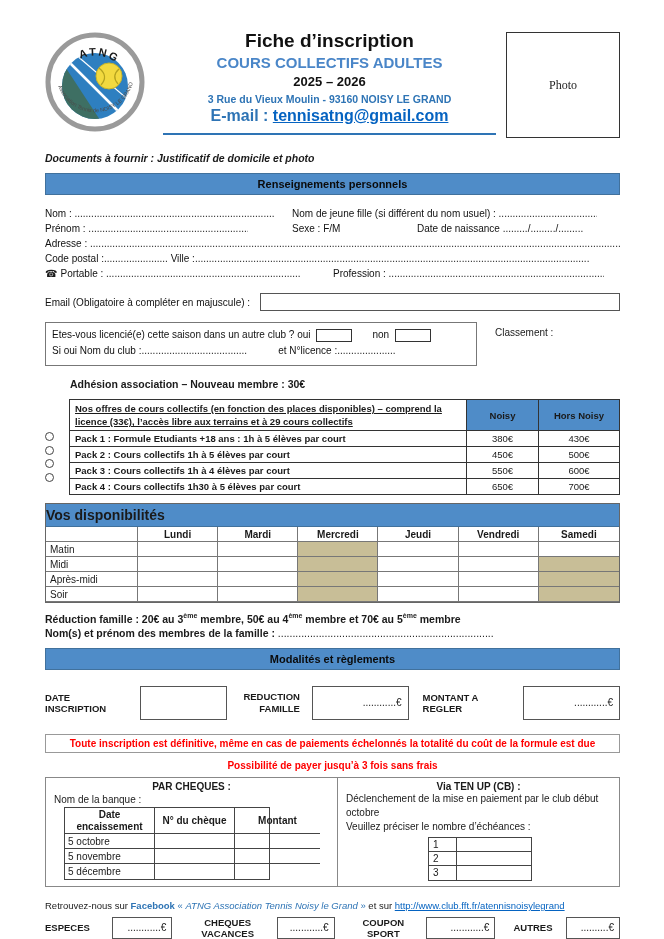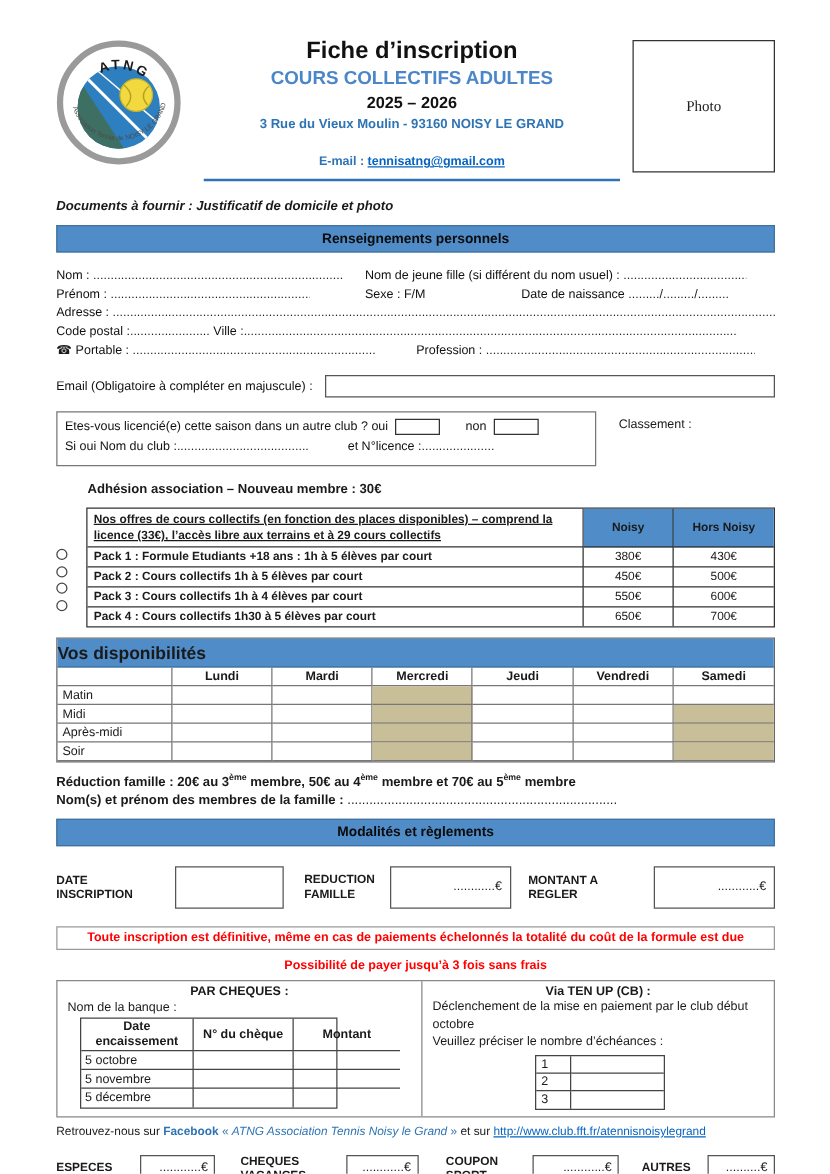--- a/index.html
+++ b/index.html
@@ -12,21 +12,21 @@
   .page { padding:28px 44px 0 45px; }
 
   
   .hdr { display:flex; align-items:flex-start; }
   .logo-wrap { width:108px; flex:0 0 108px; padding-top:4px; }
   .hdr-center { flex:1; text-align:center; padding:2px 6px 4px 6px; border-bottom:2px solid #2e74b5; margin:0 10px; }
   .h-title { font-size:19px; font-weight:bold; color:#111; }
   .h-sub { font-size:15px; font-weight:bold; color:#4a86c8; margin-top:2px; }
   .h-season { font-size:13px; font-weight:bold; color:#111; margin-top:3px; }
   .h-addr { font-size:10.5px; font-weight:bold; color:#2e74b5; margin-top:4px; }
-  .h-mail { font-size:10px; font-weight:bold; color:#2e74b5; margin-top:19px; padding-bottom:4px;}
+  .h-mail { font-size:16px; font-weight:bold; color:#2e74b5; margin-top:2px; padding-bottom:4px;}
   .h-mail a { color:#0563c1; text-decoration:underline; }
   .photo-box { flex:0 0 114px; height:106px; border:1px solid #333;
     display:flex; align-items:center; justify-content:center;
     font-family:"Liberation Serif", serif; font-size:12px; color:#222; margin-top:4px; }
 
   .doc-note { margin-top:14px; font-weight:bold; font-style:italic; font-size:10.5px; }
 
   
   .bar { margin-top:9px; background:#4f8cc8; border:1px solid #41719c;
     text-align:center; font-weight:bold; font-size:11px; color:#0b0b0b; padding:4px 0; }
@@ -81,21 +81,21 @@
   .redline sup { font-size:7px; }
   .members-line { margin-top:2px; font-weight:bold; font-size:10.5px; white-space:nowrap; overflow:hidden; }
 
   
   .terms-row { display:flex; align-items:center; margin-top:16px; margin-bottom:14px; }
   .t-lbl { font-weight:bold; font-size:9.5px; }
   .t-box { border:1px solid #555; height:34px; background:#fff; display:flex; align-items:center; justify-content:flex-end; padding:0 6px; }
   .t-date { width:95px; margin-left:14px; }
   .t-red { width:105px; margin-left:12px; }
   .t-mon { width:105px; margin-left:12px; }
-  .t-2line { text-align:left; line-height:12px; margin-left:16px; }
+  .t-2line { text-align:right; line-height:12px; margin-left:16px; }
 
   .warn-box { border:1px solid #999; padding:3px 4px; text-align:center;
     color:#f00; font-weight:bold; font-size:10px; }
   .pay3 { text-align:center; color:#f00; font-weight:bold; font-size:10px; margin-top:7px; }
 
   
   .pay-wrap { margin-top:6px; border:1px solid #888; display:grid; grid-template-columns:292px 1fr; }
   .pay-left { padding:3px 8px 6px 8px; border-right:1px solid #888; }
   .pay-right { padding:3px 8px 0 8px; }
   .pay-title { text-align:center; font-weight:bold; }
@@ -108,21 +108,21 @@
   .chq-head .chq-cell { height:26px; font-weight:bold; text-align:center; line-height:12px; padding-top:1px;}
   .tenup-line { line-height:14px; }
   .ten-table { margin:3px 0 0 82px; border:1px solid #444; width:104px; }
   .ten-row { display:grid; grid-template-columns:28px 74px; }
   .ten-cell { border-right:1px solid #444; border-bottom:1px solid #444; height:14px; padding:0 4px; line-height:14px; }
   .ten-row .ten-cell:last-child { border-right:none; }
   .ten-row:last-child .ten-cell { border-bottom:none; }
 
   
   .esp-row { display:flex; align-items:center; margin-top:30px; }
-  .esp-lbl { font-weight:bold; font-size:9.5px; }
+  .esp-lbl { font-weight:bold; font-size:9.5px;text-align:center; }
   .esp-box { border:1px solid #555; height:22px; display:flex; align-items:center; justify-content:flex-end; padding:0 5px; background:#fff; }
 
   .footer { position:absolute; left:45px; right:30px; bottom:28px; font-size:9.5px; white-space:nowrap; }
   .fb { color:#2e74b5; font-weight:bold; }
   .fbq { color:#2e74b5; }
   .fbpage { color:#2e74b5; font-weight:normal; font-style:italic; }
   .furl { color:#0563c1; text-decoration:underline; }
 
   .phone-ic { font-size:10px; margin-right:3px; }
 </style>

